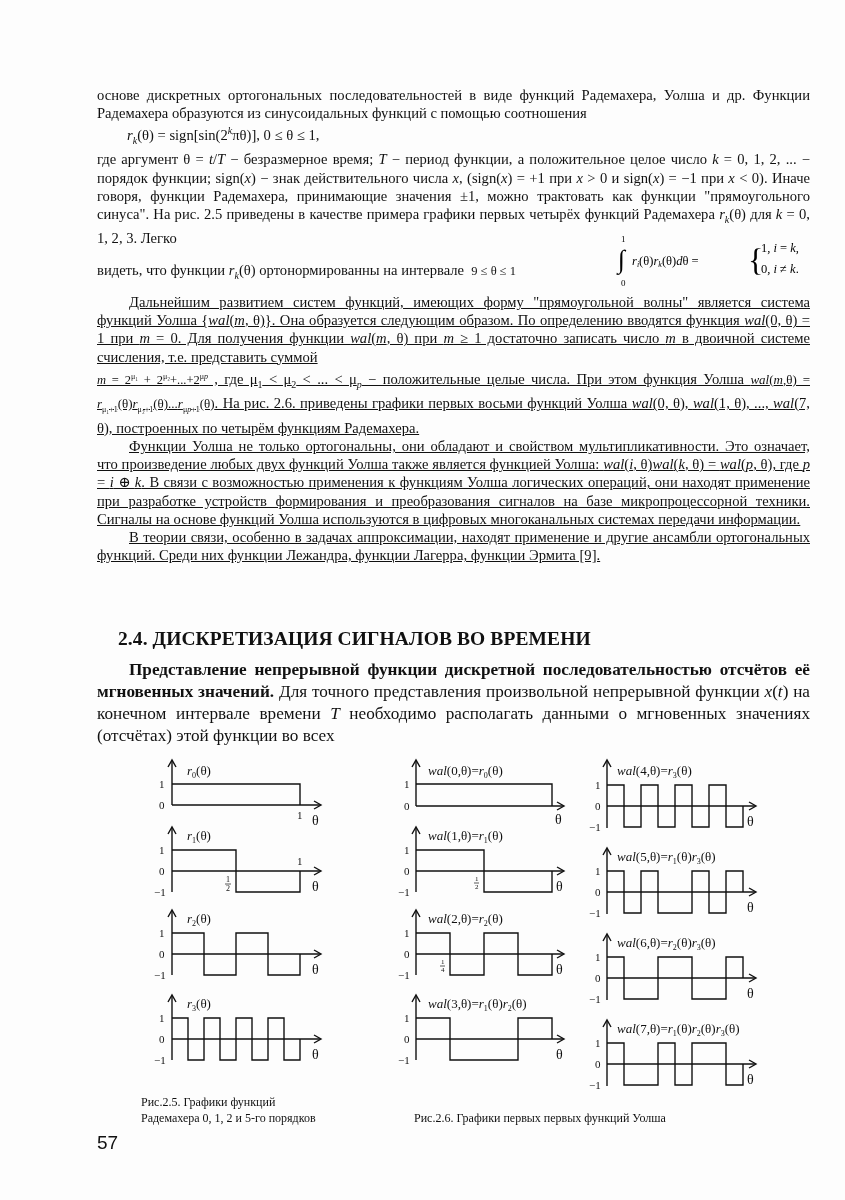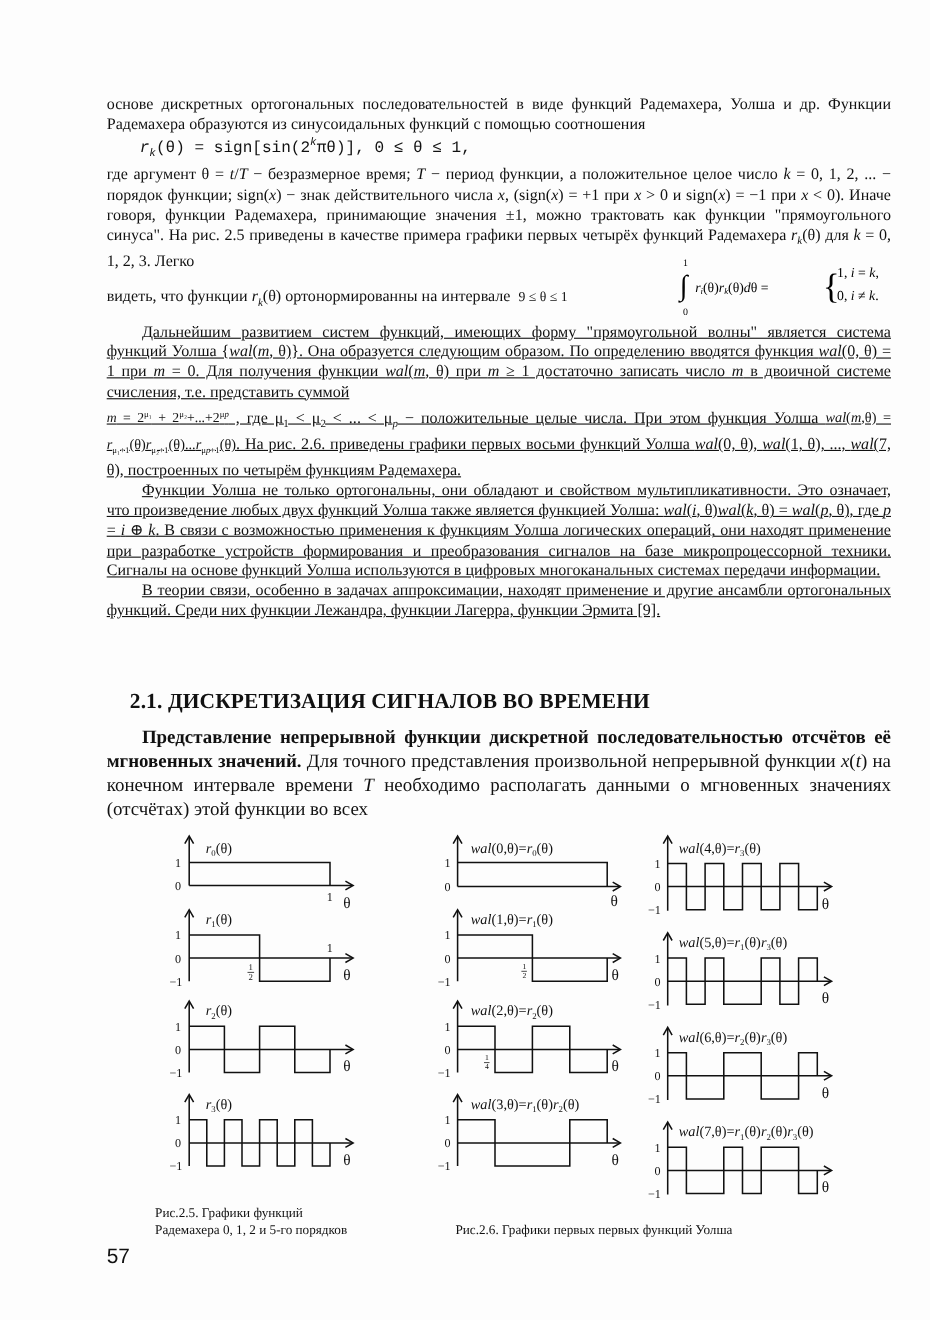--- a/index.html
+++ b/index.html
@@ -2,21 +2,21 @@
 <html><head>
 <meta charset="utf-8">
 <style>
   html, body { margin:0; padding:0; background:#fdfdfd; }
   body { width:845px; height:1200px; position:relative; overflow:hidden;
          font-family:"Liberation Serif","DejaVu Serif",serif; color:#111; }
   .page { position:absolute; left:0; top:0; width:845px; height:1200px; background:#fdfdfd; }
   .text { position:absolute; left:97px; width:713px; font-size:14.6px; line-height:18.2px; text-align:justify; }
   .text p { margin:0; }
   .ind { text-indent:32px; }
-  .formula { padding-left:30px;font-family:Liberation Mono, monospace; }
+  .formula { padding-left:30px; }
   i { font-style:italic; }
   .heading { position:absolute; left:118px; top:628px; font-size:19.5px; font-weight:bold; letter-spacing:0.1px; }
   .sec { position:absolute; left:97px; top:659px; width:713px; font-size:17.2px; line-height:22px; text-align:justify; }
   .sec p { margin:0; text-indent:32px; }
   .sec b { font-weight:bold; }
   .integral { position:absolute; left:616px; top:232px; width:200px; height:58px; }
   .fig { position:absolute; }
   .fig svg text { font-family:"Liberation Serif",serif; }
   .cap { position:absolute; font-size:12px; line-height:16px; }
   .pnum { position:absolute; left:97px; top:1132px; font-size:19px; font-family:"Liberation Sans",sans-serif; }
@@ -45,21 +45,21 @@
     </svg>
   </div>
 
   <div class="text" style="top:293px;text-decoration:underline;">
     <p class="ind">Дальнейшим развитием систем функций, имеющих форму "прямоугольной волны" является система функций Уолша {<i>wal</i>(<i>m</i>, θ)}. Она образуется следующим образом. По определению вводятся функция <i>wal</i>(0, θ) = 1 при <i>m</i> = 0. Для получения функции <i>wal</i>(<i>m</i>, θ) при <i>m</i> ≥ 1 достаточно записать число <i>m</i> в двоичной системе счисления, т.е. представить суммой</p>
     <p style="margin-top:2px;"><span style="font-size:12.5px"><i>m</i> = 2<sup style="font-size:8px">μ₁</sup> + 2<sup style="font-size:8px">μ₂</sup>+...+2<sup style="font-size:8px">μ<i>p</i></sup></span> , где μ<sub style="font-size:10px">1</sub> &lt; μ<sub style="font-size:10px">2</sub> &lt; ... &lt; μ<sub style="font-size:10px"><i>p</i></sub> − положительные целые числа. При этом функция Уолша <span style="font-size:13px"><i>wal</i>(<i>m</i>,θ) = <i>r</i><sub style="font-size:8px">μ₁+1</sub>(θ)<i>r</i><sub style="font-size:8px">μ₂+1</sub>(θ)...<i>r</i><sub style="font-size:8px">μ<i>p</i>+1</sub>(θ)</span>. На рис. 2.6. приведены графики первых восьми функций Уолша <i>wal</i>(0, θ), <i>wal</i>(1, θ), ..., <i>wal</i>(7, θ), построенных по четырём функциям Радемахера.</p>
     <p class="ind">Функции Уолша не только ортогональны, они обладают и свойством мультипликативности. Это означает, что произведение любых двух функций Уолша также является функцией Уолша: <i>wal</i>(<i>i</i>, θ)<i>wal</i>(<i>k</i>, θ) = <i>wal</i>(<i>p</i>, θ), где <i>p</i> = <i>i</i> ⊕ <i>k</i>. В связи с возможностью применения к функциям Уолша логических операций, они находят применение при разработке устройств формирования и преобразования сигналов на базе микропроцессорной техники. Сигналы на основе функций Уолша используются в цифровых многоканальных системах передачи информации.</p>
     <p class="ind">В теории связи, особенно в задачах аппроксимации, находят применение и другие ансамбли ортогональных функций. Среди них функции Лежандра, функции Лагерра, функции Эрмита [9].</p>
   </div>
 
-  <div class="heading">2.1. ДИСКРЕТИЗАЦИЯ СИГНАЛОВ ВО ВРЕМЕНИ</div>
+  <div class="heading">2.4. ДИСКРЕТИЗАЦИЯ СИГНАЛОВ ВО ВРЕМЕНИ</div>
 
   <div class="sec">
     <p><b>Представление непрерывной функции дискретной последовательностью отсчётов её мгновенных значений.</b> Для точного представления произвольной непрерывной функции <i>x</i>(<i>t</i>) на конечном интервале времени <i>T</i> необходимо располагать данными о мгновенных значениях (отсчётах) этой функции во всех</p>
   </div>
 
   <div class="fig" style="left:140px; top:755px;">
     <svg width="200" height="320" viewBox="0 0 200 320" fill="none" stroke="#111" stroke-width="1.4">
 
       <g>
         <line x1="32" y1="50" x2="32" y2="6"></line>

